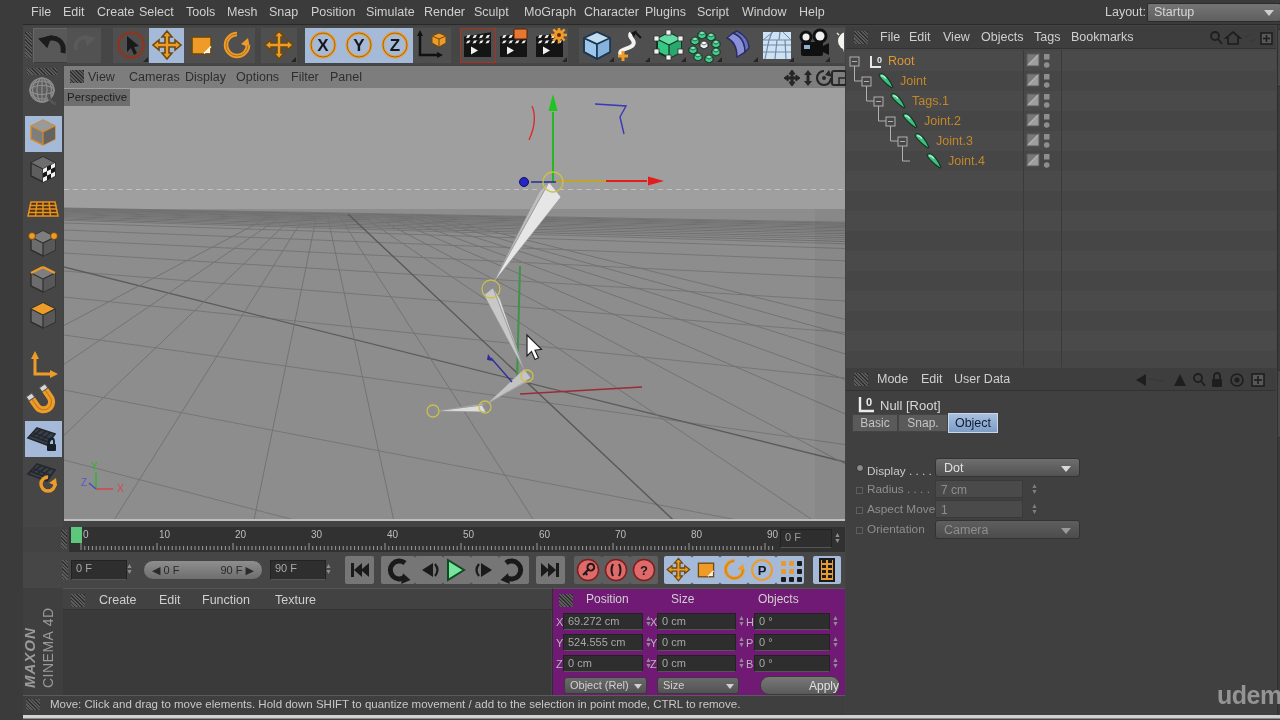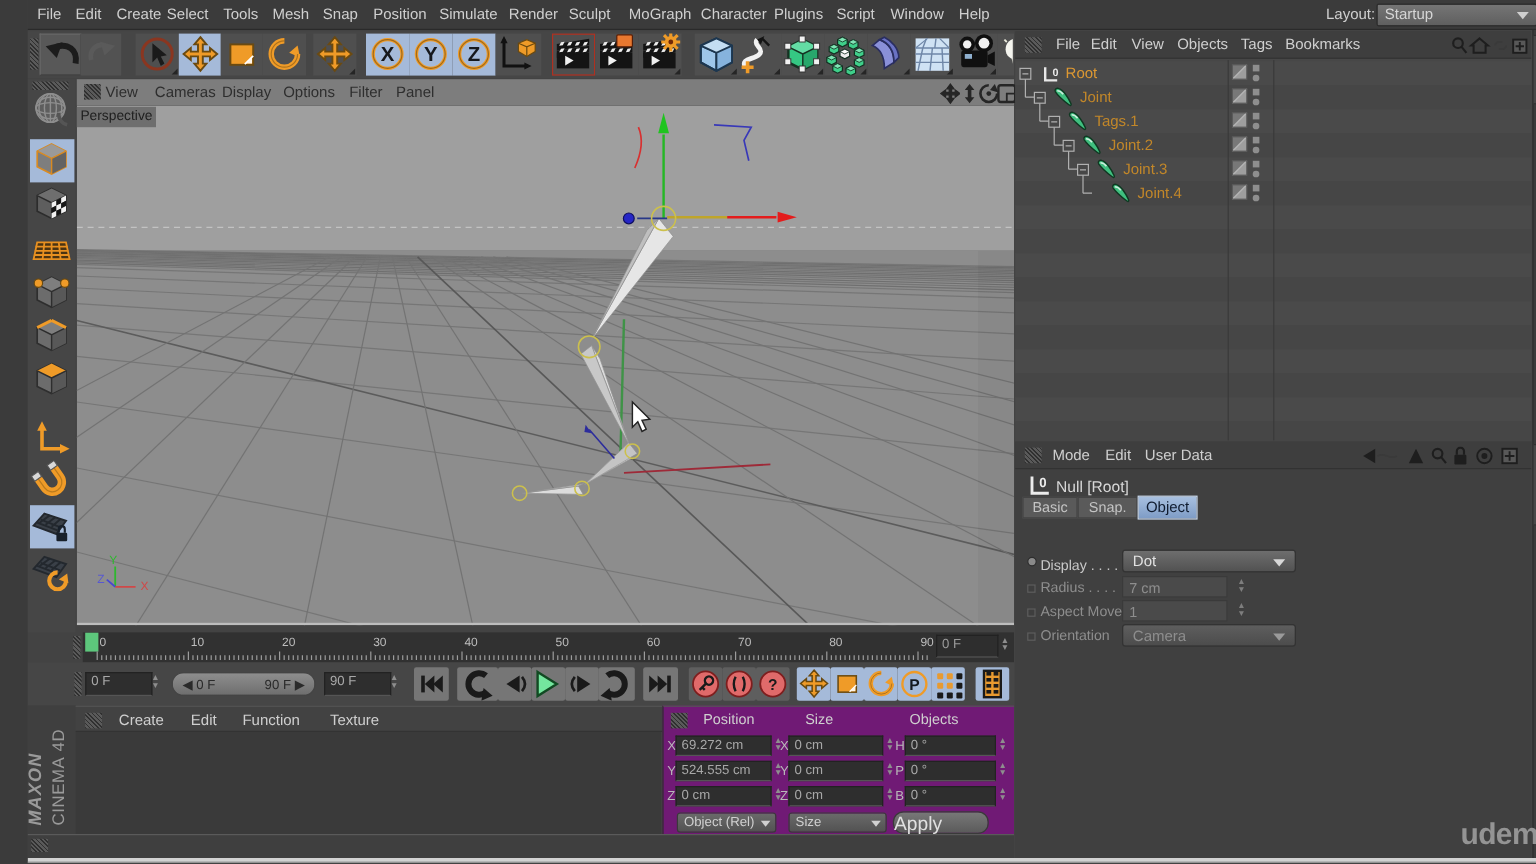--- a/index.html
+++ b/index.html
@@ -1049,20 +1049,21 @@
       <div class="cinput" style="left:10px;top:66px;width:80px">0 cm</div>
       <div class="spin" style="left:90px;top:68px">▲<br>▼</div>
       <div class="clbl" style="left:97px;top:69px">Z</div>
       <div class="cinput" style="left:104px;top:66px;width:79px">0 cm</div>
       <div class="spin" style="left:183px;top:68px">▲<br>▼</div>
       <div class="clbl" style="left:193px;top:69px">B</div>
       <div class="cinput" style="left:201px;top:66px;width:76px">0 °</div>
       <div class="spin" style="left:277px;top:68px">▲<br>▼</div>
       <div style="position:absolute;left:11px;top:88px;width:83px;height:17px;background:linear-gradient(#6a6a6a,#525252);border:1px solid #3a3a3a;border-radius:3px;color:#d0d0d0;font-size:11px;padding:1px 5px">Object (Rel) <span style="position:absolute;right:4px;top:6px;width:0;height:0;border:4px solid transparent;border-top:5px solid #d0d0d0"></span></div>
       <div style="position:absolute;left:104px;top:88px;width:82px;height:17px;background:linear-gradient(#6a6a6a,#525252);border:1px solid #3a3a3a;border-radius:3px;color:#d0d0d0;font-size:11px;padding:1px 5px">Size <span style="position:absolute;right:4px;top:6px;width:0;height:0;border:4px solid transparent;border-top:5px solid #d0d0d0"></span></div>
-      <div style="position:absolute;left:191px;top:87px;width:80px;height:19px;background:linear-gradient(#787878,#5a5a5a);border:1px solid #3a3a3a;border-radius:9px;color:#e0e0e0;font-size:16px;text-align:left;padding-top:2px">Apply</div>
+      <div style="position:absolute;left:207px;top:87px;width:80px;height:19px;background:linear-gradient(#787878,#5a5a5a);border:1px solid #3a3a3a;border-radius:9px;color:#e0e0e0;font-size:12px;text-align:right;padding-top:2px">Apply</div>
     </div>
     <div class="abs" id="statusbar">
+      <span style="position:absolute;left:27px;top:2px">Move: Click and drag to move elements. Hold down SHIFT to quantize movement / add to the selection in point mode, CTRL to remove.</span>
       <div class="grip" style="left:3px;top:3px;width:14px;height:11px"></div>
     </div>
     <div class="abs" id="rightbottom"></div>
     <div class="abs" id="botline"></div>
     <div class="abs" id="udemy">udemy</div>
   </div>
 </body></html>

